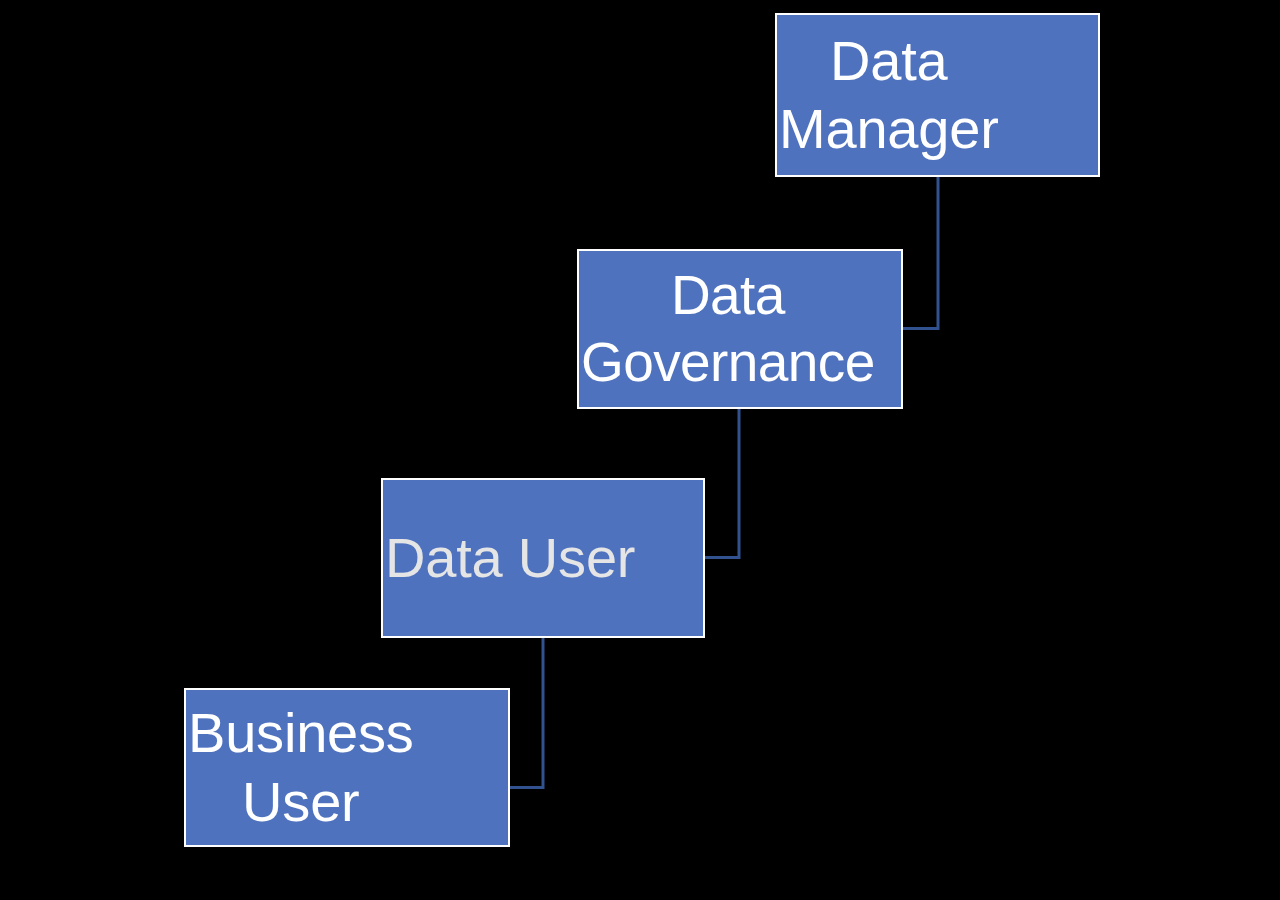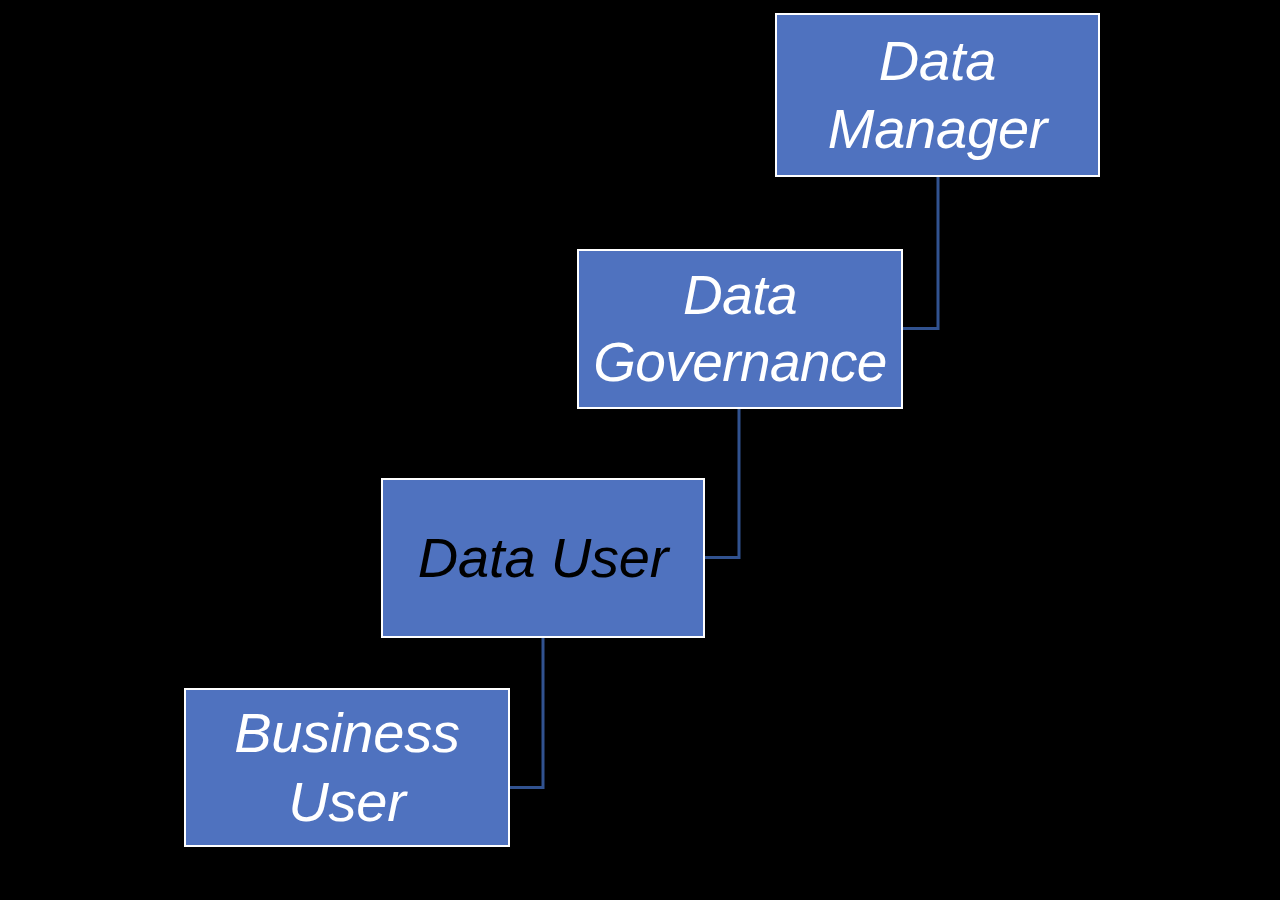--- a/index.html
+++ b/index.html
@@ -28,23 +28,22 @@
     height: 900px;
     pointer-events: none;
   }
   .node {
     position: absolute;
     box-sizing: border-box;
     background: #4F72BF;
     border: 2px solid #FFFFFF;
     display: flex;
     align-items: center;
-    justify-content: center;
+    justify-content: flex-start;
     text-align: center;
-    font-style: italic;
   }
   .node-label {
     display: block;
     color: #FFFFFF;
     font-family: "Liberation Sans", sans-serif;
     font-size: 56px;
     font-weight: 400;
     line-height: 1.22;
     letter-spacing: -0.2px;
     white-space: pre-line;
@@ -83,21 +82,21 @@
     <span class="node-label" style="color: rgb(255, 255, 255);">Data
 Manager</span>
   </div>
 
   <div class="node" id="node-data-governance" style="background: rgb(79, 114, 191); border-color: rgb(255, 255, 255);">
     <span class="node-label" style="color: rgb(255, 255, 255);">Data
 Governance</span>
   </div>
 
   <div class="node" id="node-data-user" style="background: rgb(79, 114, 191); border-color: rgb(255, 255, 255);">
-    <span class="node-label" style="color: #000000;">Data User</span>
+    <span class="node-label" style="color: #e5e5e5;">Data User</span>
   </div>
 
   <div class="node" id="node-business-user" style="background: rgb(79, 114, 191); border-color: rgb(255, 255, 255);">
     <span class="node-label" style="color: rgb(255, 255, 255);">Business
 User</span>
   </div>
 
 </div>
 
 </body></html>

